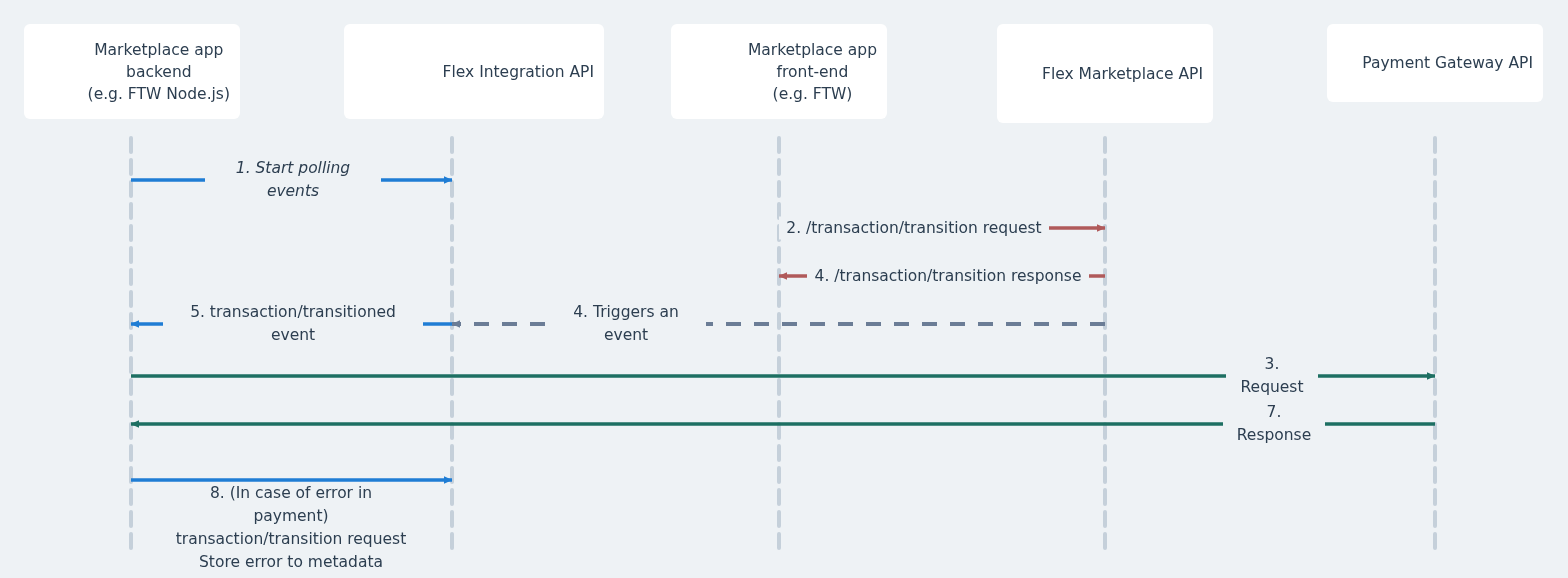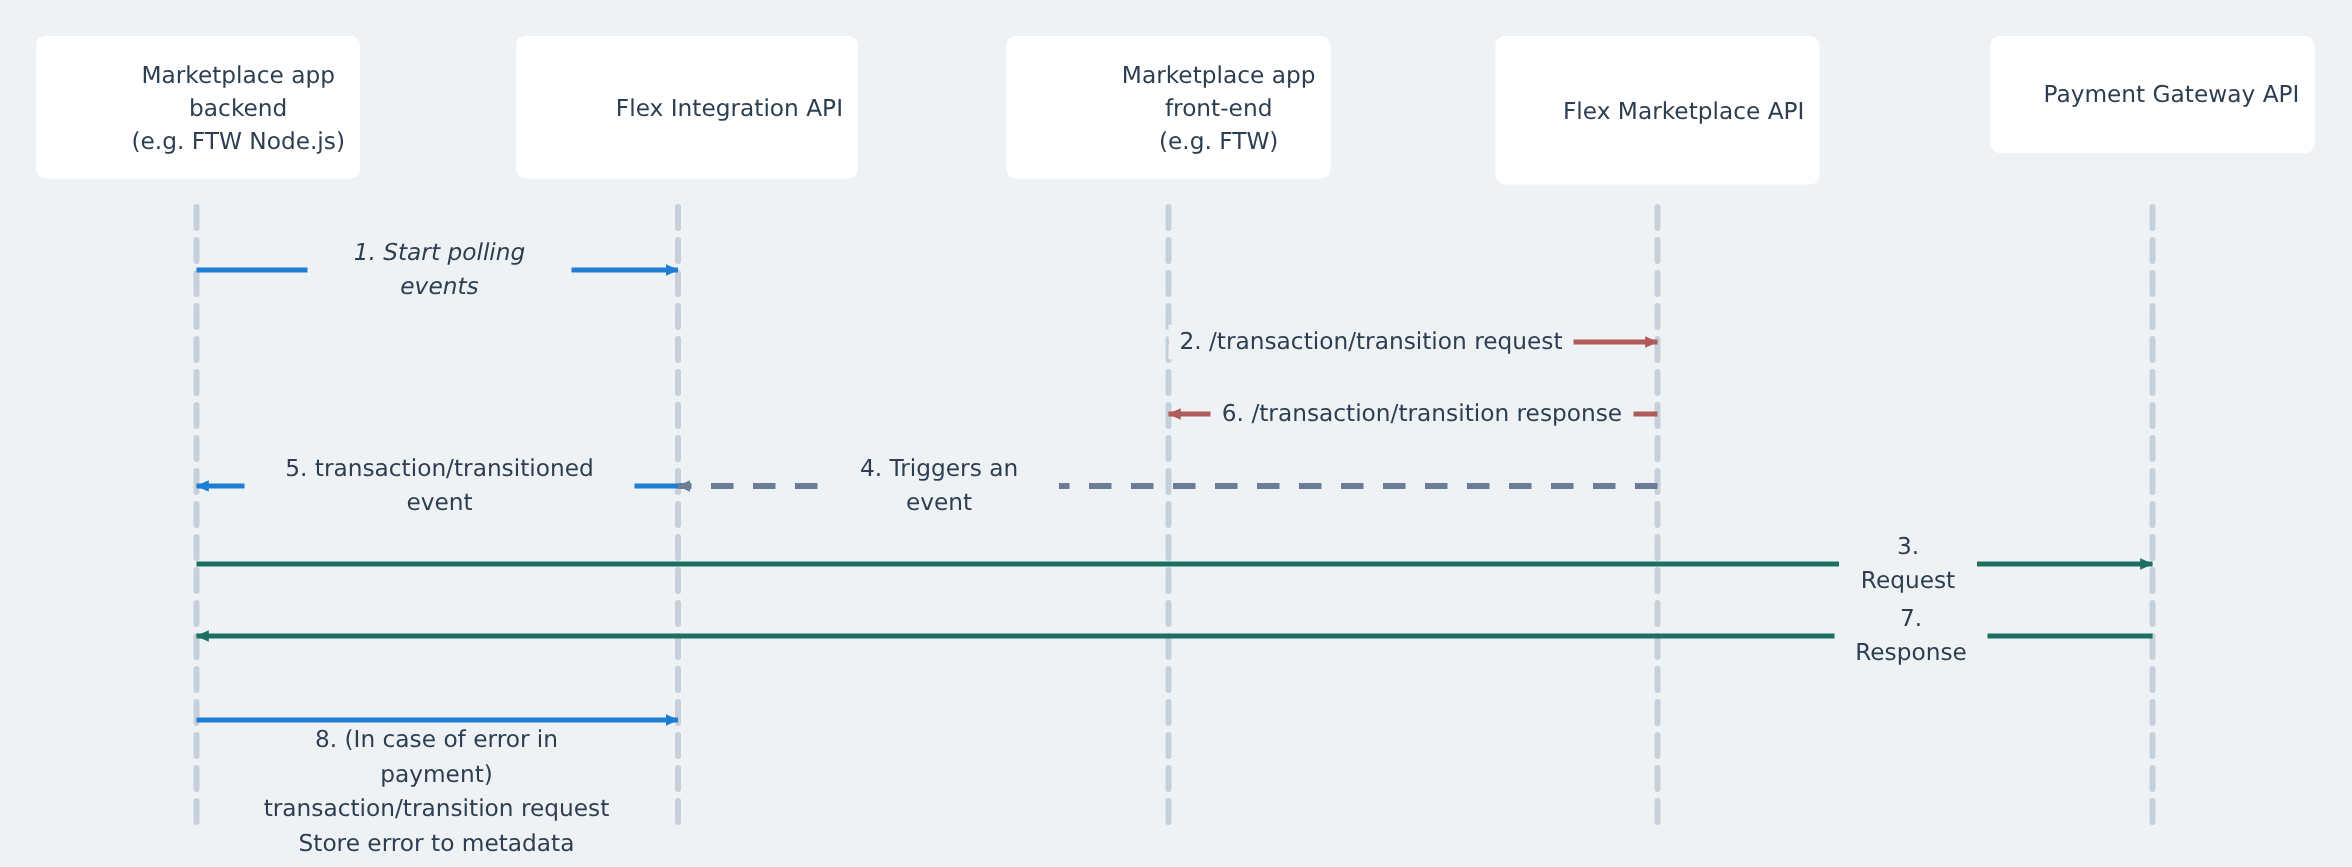--- a/index.html
+++ b/index.html
@@ -93,31 +93,31 @@
         <line x1="131" x2="1435" y1="376" y2="376" stroke="#1d6f62" stroke-width="3.4" marker-end="url(#ah-green)"></line>
         <line x1="1435" x2="131" y1="424" y2="424" stroke="#1d6f62" stroke-width="3.4" marker-end="url(#ah-green)"></line>
         <line x1="131" x2="452" y1="480" y2="480" stroke="#1f7dd4" stroke-width="3.4" marker-end="url(#ah-blue)"></line>
       </g>
   </svg>
 
   <div id="participants-layer">
       <div class="participant-box" style="left: 24px; top: 24px; width: 216px; height: 95px;"><span>Marketplace app
 backend
 (e.g. FTW Node.js)</span></div>
-      <div class="participant-box" style="left: 344px; top: 24px; width: 228px; height: 95px;"><span>Flex Integration API</span></div>
+      <div class="participant-box" style="left: 344px; top: 24px; width: 260px; height: 95px;"><span>Flex Integration API</span></div>
       <div class="participant-box" style="left: 671px; top: 24px; width: 216px; height: 95px;"><span>Marketplace app
 front-end
 (e.g. FTW)</span></div>
       <div class="participant-box" style="left: 997px; top: 24px; width: 216px; height: 99px;"><span>Flex Marketplace API</span></div>
       <div class="participant-box" style="left: 1327px; top: 24px; width: 216px; height: 78px;"><span>Payment Gateway API</span></div>
     </div>
   <div id="labels-layer">
       <div class="msg-label" style="left: 293px; top: 180px; width: 176px; font-style: italic;">1. Start polling events</div>
       <div class="msg-label" style="left: 914px; top: 228px; width: 270px;">2. /transaction/transition request</div>
-      <div class="msg-label" style="left: 948px; top: 276px; width: 282px;">6. /transaction/transition response</div>
+      <div class="msg-label" style="left: 948px; top: 276px; width: 282px;">4. /transaction/transition response</div>
       <div class="msg-label" style="left: 626px; top: 324px; width: 160px;">4. Triggers an event</div>
       <div class="msg-label" style="left: 293px; top: 324px; width: 260px;">5. transaction/transitioned event</div>
       <div class="msg-label" style="left: 1272px; top: 376px; width: 92px;">3. Request</div>
       <div class="msg-label" style="left: 1274px; top: 424px; width: 102px;">7. Response</div>
       <div class="msg-label multiline" style="left: 291px; top: 480px; width: 248px;">8. (In case of error in payment)
 transaction/transition request
 Store error to metadata</div>
     </div>
 
 </div>

